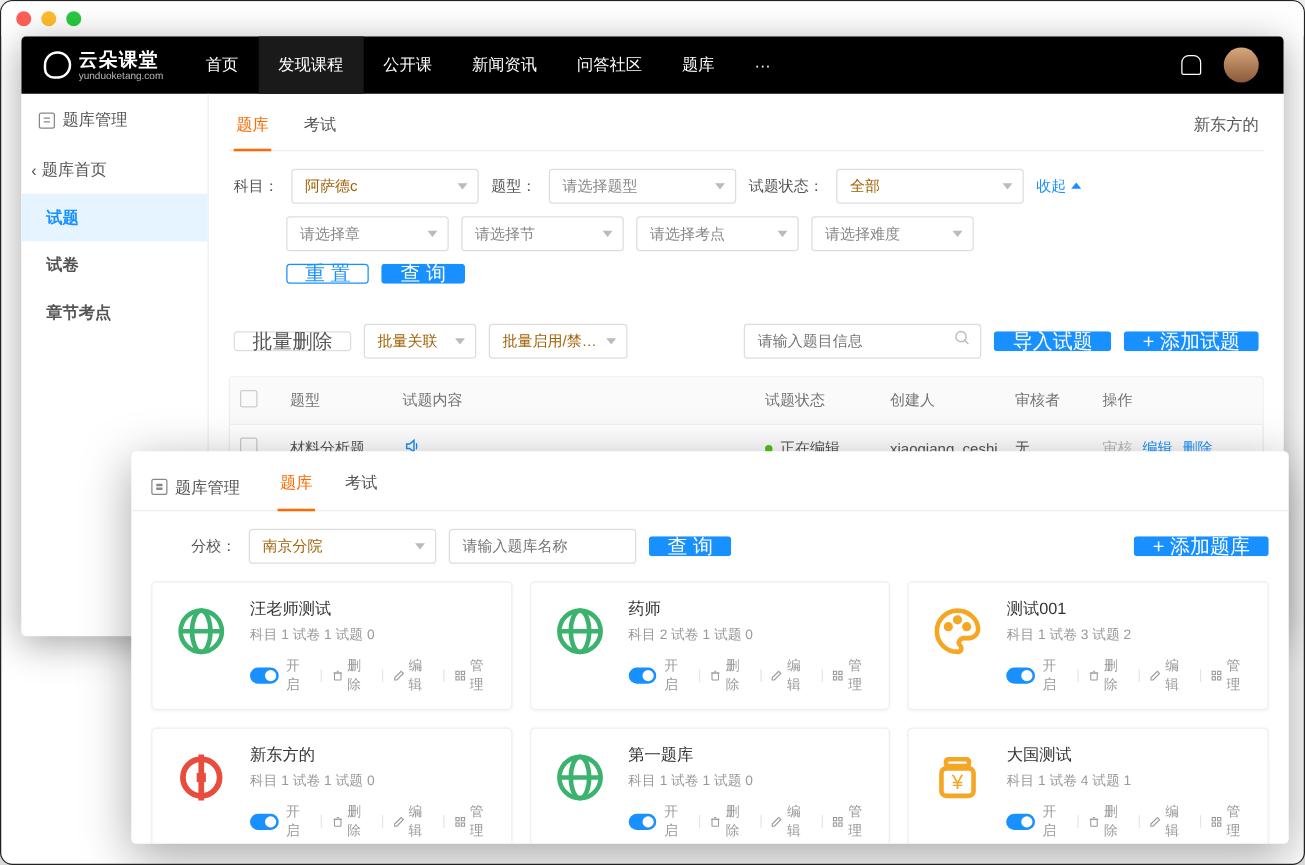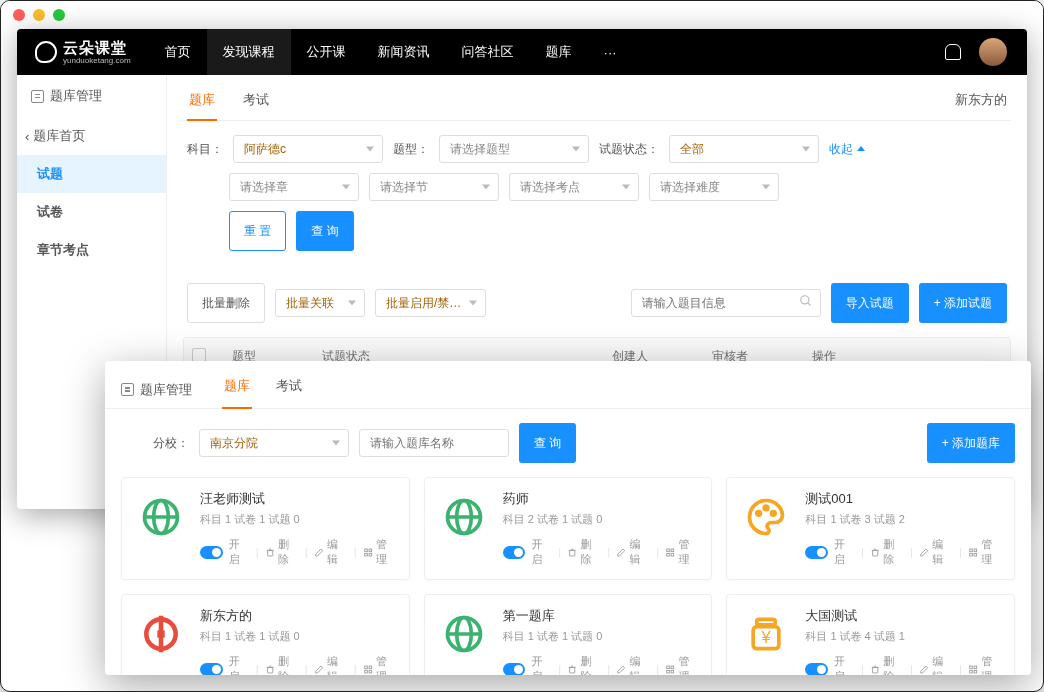--- a/index.html
+++ b/index.html
@@ -42,21 +42,21 @@
 
   .filters { padding: 14px 4px; font-size: 12px; color:#555;}
   .filter-row { display:flex; align-items:center; gap:10px; margin-bottom:10px; flex-wrap:wrap;}
   .label { min-width:32px; text-align:right;}
   .select { height:28px; border:1px solid #ddd; border-radius:3px; background:#fff; padding:0 24px 0 10px; font-size:12px; color:#888; display:flex; align-items:center; position:relative; min-width:130px;}
   .select.has-val { color:#a16207;}
   .select::after { content:""; position:absolute; right:8px; top:50%; width:0;height:0;border-left:4px solid transparent;border-right:4px solid transparent;border-top:5px solid #bbb; transform:translateY(-50%);}
   .link { color:#1890ff; cursor:pointer;}
   .caret-up { display:inline-block; width:0;height:0;border-left:4px solid transparent;border-right:4px solid transparent;border-bottom:5px solid #1890ff; margin-left:4px; vertical-align:2px;}
 
-  .btn { height:40px; padding:0 14px; border-radius:3px; font-size:12px; display:inline-flex; align-items:center; cursor:pointer; border:1px solid transparent;}
+  .btn { height:16px; padding:0 14px; border-radius:3px; font-size:16px; display:inline-flex; align-items:center; cursor:pointer; border:1px solid transparent;}
   .btn-outline { background:#fff; border-color:#ddd; color:#555;}
   .btn-primary { background:#1890ff; color:#fff;}
   .btn-outline-primary { background:#fff; border-color:#1890ff; color:#1890ff;}
 
   .toolbar-row { display:flex; align-items:center; gap:10px; padding:8px 4px; flex-wrap:wrap;}
   .search-input { height:28px; border:1px solid #ddd; border-radius:3px; padding:0 28px 0 10px; font-size:12px; width:190px; color:#555; position:relative;}
   .search-wrap { position:relative; margin-left:auto;}
   .search-wrap .mag { position:absolute; right:8px; top:50%; transform:translateY(-50%); color:#bbb;}
 
   .table1 { border:1px solid #eee; border-radius:3px; font-size:12px; color:#555; margin-top:6px;}
@@ -211,20 +211,21 @@
             </span>
           </div>
           <span class="btn btn-primary">导入试题</span>
           <span class="btn btn-primary">+ 添加试题</span>
         </div>
 
         <div class="table1">
           <div class="thead">
             <span><span class="chk"></span></span>
             <span>题型</span>
+            <span>试题内容</span>
             <span>试题状态</span>
             <span>创建人</span>
             <span>审核者</span>
             <span>操作</span>
           </div>
           <div class="trow">
             <span><span class="chk"></span></span>
             <span>材料分析题</span>
             <span class="sound-icon">
               <svg width="16" height="14" viewBox="0 0 24 24" fill="none" stroke="currentColor" stroke-width="2">

